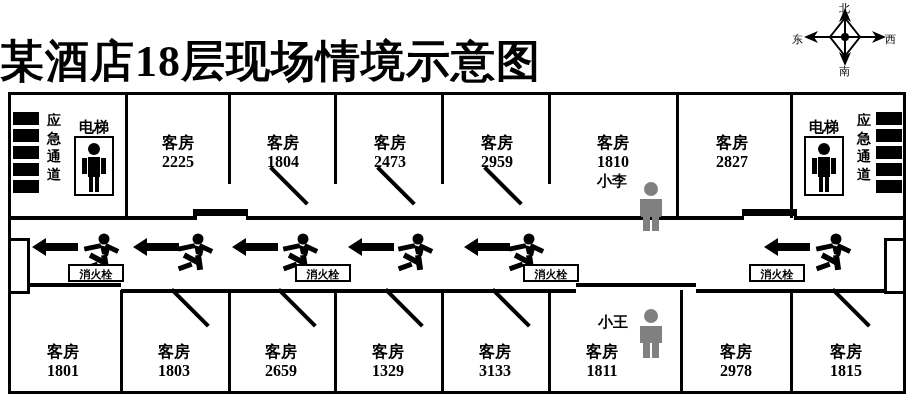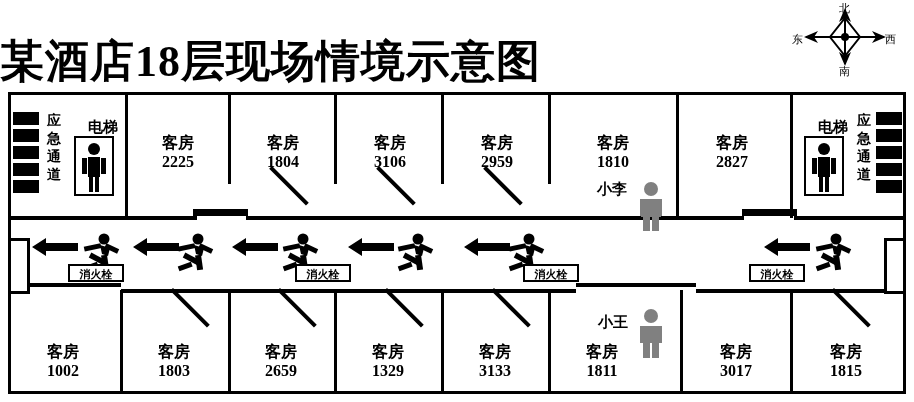--- a/index.html
+++ b/index.html
@@ -27,21 +27,21 @@
     font-size:16px;font-weight:bold;line-height:19px;color:#000;}
 
   
   .vwall{position:absolute;width:3px;background:#000;}
 
   
   .door{position:absolute;height:0;border-top:4px solid #000;transform-origin:0 0;}
 
   
   .elev{position:absolute;border:2px solid #000;box-sizing:border-box;background:#fff;}
-  .elevlabel{position:absolute;font-family:"Liberation Serif",serif;font-size:15px;font-weight:bold;text-align:right;}
+  .elevlabel{position:absolute;font-family:"Liberation Serif",serif;font-size:15px;font-weight:bold;text-align:center;}
 
   
   .exitstack{position:absolute;width:26px;}
   .exitstack i{display:block;height:13px;background:#000;margin-bottom:4px;}
   .exitword{position:absolute;width:22px;font-family:"Liberation Serif",serif;font-size:14px;font-weight:bold;
     line-height:18px;text-align:center;}
 
   
   .hydrant{position:absolute;border:2px solid #000;background:#fff;font-family:"Liberation Serif",serif;
     font-size:11px;font-weight:bold;text-align:center;line-height:14px;padding:1px 3px;box-sizing:border-box;}
@@ -174,36 +174,36 @@
   <div class="room" style="left:133px;top:133px;width:90px;">
     <span>客房</span><br>
     <span>2225</span>
   </div>
   <div class="room" style="left:238px;top:133px;width:90px;">
     <span>客房</span><br>
     <span>1804</span>
   </div>
   <div class="room" style="left:345px;top:133px;width:90px;">
     <span>客房</span><br>
-    <span>3106</span>
+    <span>2473</span>
   </div>
   <div class="room" style="left:452px;top:133px;width:90px;">
     <span>客房</span><br>
     <span>2959</span>
   </div>
   <div class="room" style="left:568px;top:133px;width:90px;">
     <span>客房</span><br>
     <span>1810</span>
   </div>
   <div class="room" style="left:687px;top:133px;width:90px;">
     <span>客房</span><br>
     <span>2827</span>
   </div>
 
-  <div class="pname" style="left:597px;top:180px;">小李</div>
+  <div class="pname" style="left:597px;top:172px;">小李</div>
   <svg class="person" style="left:636px;top:181px;" width="30" height="50" viewBox="0 0 30 50">
     <circle cx="15" cy="8" r="7" fill="#808080"></circle>
     <path d="M5 18 h20 v18 h-6 v13 h-3 v-13 h-2 v13 h-3 v-13 h-6 z" fill="#808080"></path>
     <rect x="4" y="18" width="22" height="17" fill="#808080"></rect>
     <rect x="7" y="35" width="7" height="15" fill="#808080"></rect>
     <rect x="16" y="35" width="7" height="15" fill="#808080"></rect>
   </svg>
 
   <div class="stub" style="left:193px;top:209px;width:55px;height:7px;"></div>
   <div class="stub" style="left:742px;top:209px;width:55px;height:7px;"></div>
@@ -290,21 +290,21 @@
   <div class="pname" style="left:598px;top:313px;">小王</div>
   <svg class="person" style="left:636px;top:308px;" width="30" height="50" viewBox="0 0 30 50">
     <circle cx="15" cy="8" r="7" fill="#808080"></circle>
     <rect x="4" y="18" width="22" height="17" fill="#808080"></rect>
     <rect x="7" y="35" width="7" height="15" fill="#808080"></rect>
     <rect x="16" y="35" width="7" height="15" fill="#808080"></rect>
   </svg>
 
   <div class="room" style="left:15px;top:342px;width:96px;">
     <span>客房</span><br>
-    <span>1002</span>
+    <span>1801</span>
   </div>
   <div class="room" style="left:126px;top:342px;width:96px;">
     <span>客房</span><br>
     <span>1803</span>
   </div>
   <div class="room" style="left:233px;top:342px;width:96px;">
     <span>客房</span><br>
     <span>2659</span>
   </div>
   <div class="room" style="left:340px;top:342px;width:96px;">
@@ -314,20 +314,20 @@
   <div class="room" style="left:447px;top:342px;width:96px;">
     <span>客房</span><br>
     <span>3133</span>
   </div>
   <div class="room" style="left:554px;top:342px;width:96px;">
     <span>客房</span><br>
     <span>1811</span>
   </div>
   <div class="room" style="left:688px;top:342px;width:96px;">
     <span>客房</span><br>
-    <span>3017</span>
+    <span>2978</span>
   </div>
   <div class="room" style="left:798px;top:342px;width:96px;">
     <span>客房</span><br>
     <span>1815</span>
   </div>
 
 </div>
 
 </body></html>

